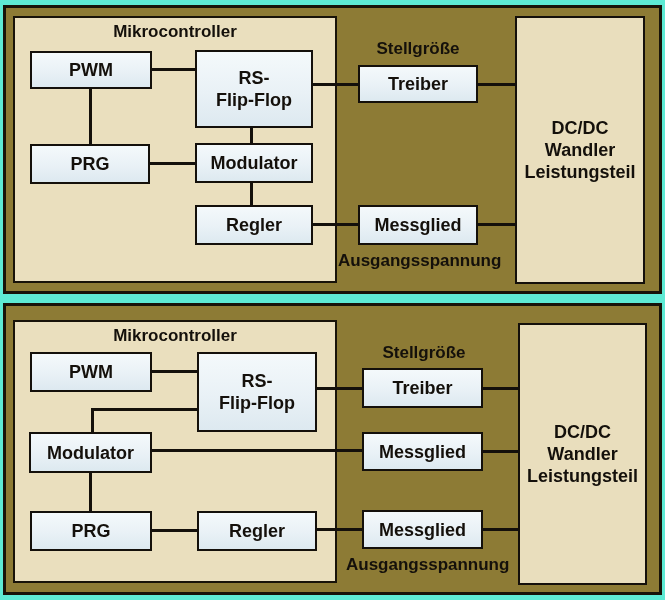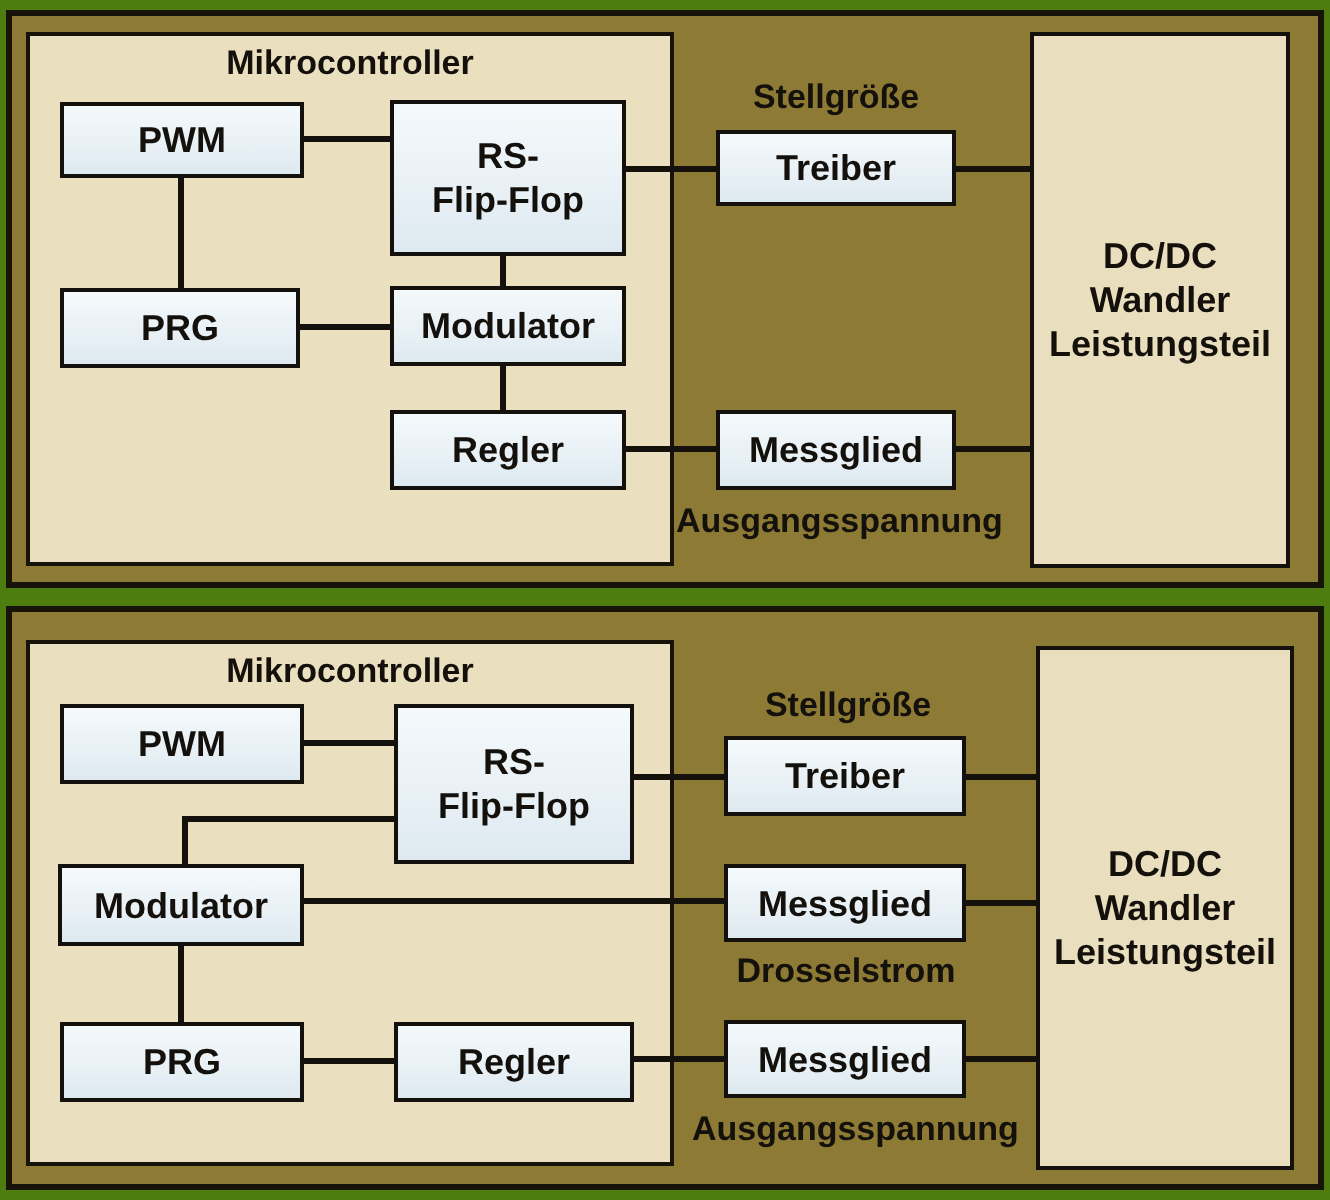--- a/index.html
+++ b/index.html
@@ -1,17 +1,17 @@
 <!DOCTYPE html>
 <html><head>
 <meta charset="utf-8">
 <style>
   html,body{margin:0;padding:0;background:#ffffff;}
   .stage{
-    position:relative;width:665px;height:600px;background:#4d7c0f;
+    position:relative;width:665px;height:600px;background:#5eead4;
     font-family:"Liberation Sans","DejaVu Sans",sans-serif;
     font-weight:bold;color:#14100b;overflow:hidden;
   }
   .panel{
     position:absolute;background:#8d7b35;border:3px solid #181309;
     box-sizing:border-box;
   }
   .mc-box{
     position:absolute;background:#eadfbe;border:2px solid #181309;
     box-sizing:border-box;
@@ -109,21 +109,20 @@
   <div class="block" style="left:30px;top:511px;width:122px;height:40px;">PRG</div>
 
   <div class="block" style="left:197px;top:511px;width:120px;height:40px;">Regler</div>
 
   <div class="flabel" style="left:354px;top:343px;width:140px;">Stellgröße</div>
 
   <div class="block" style="left:362px;top:368px;width:121px;height:40px;">Treiber</div>
 
   <div class="block" style="left:362px;top:432px;width:121px;height:39px;">Messglied</div>
 
-  <div class="flabel" style="left:353px;top:476px;width:140px;">Drosselstrom</div>
 
   <div class="block" style="left:362px;top:510px;width:121px;height:39px;">Messglied</div>
 
   <div class="flabel" style="left:346px;top:555px;width:160px;">Ausgangsspannung</div>
 
   <div class="beige-block" style="left:518px;top:323px;width:129px;height:262px;">DC/DC
 Wandler
 Leistungsteil</div>
 
 </div>

